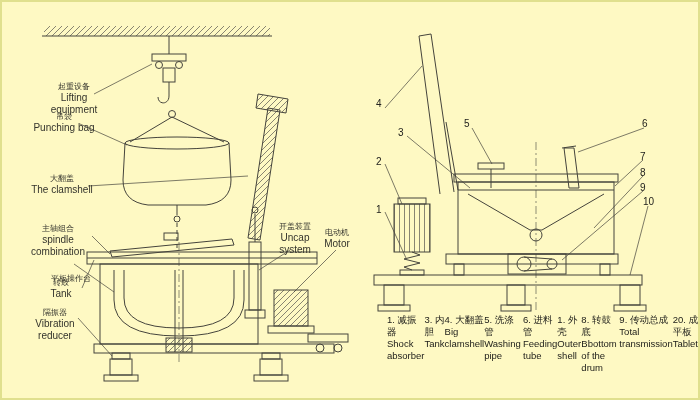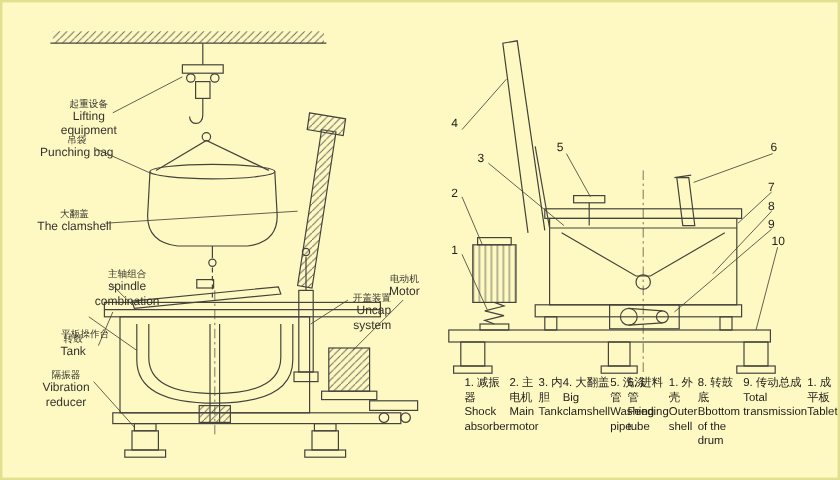--- a/index.html
+++ b/index.html
@@ -6,25 +6,25 @@
   #page{position:relative;width:700px;height:400px;background:#fef9c3;
         border:2px solid #e0e08e;box-sizing:border-box;overflow:hidden;
         font-family:Liberation Sans, sans-serif;color:#2b2b26;}
   svg{position:absolute;left:0;top:0;}
   .lbl{position:absolute;font-size:8px;line-height:1.2;text-align:center;color:#33332c;}
   .lbl .cn{display:block;}
   .lbl .en{display:block;font-size:10px;}
   .lbl-lifting{left:40px;top:80px;width:64px;}
   .lbl-bag{left:30px;top:110px;width:64px;}
   .lbl-clamshell{left:24px;top:172px;width:72px;}
-  .lbl-spindle{left:18px;top:222px;width:76px;margin-left:48px;}
+  .lbl-spindle{left:18px;top:222px;width:76px;}
   .lbl-drum{left:34px;top:252px;width:50px;margin-top:24px;}
   .lbl-station{left:34px;top:272px;width:70px;}
   .lbl-vibration{left:18px;top:306px;width:70px;}
-  .lbl-uncap{left:262px;top:242px;width:62px;text-align:right;}
+  .lbl-uncap{left:262px;top:220px;width:62px;}
   .lbl-motor{left:312px;top:226px;width:46px;}
   .num{position:absolute;font-size:10px;color:#22221e;}
   .n1{left:374px;top:202px}.n2{left:374px;top:154px}.n3{left:396px;top:125px}
   .n4{left:374px;top:96px}.n5{left:462px;top:116px}.n6{left:640px;top:116px}
   .n7{left:638px;top:149px}.n8{left:638px;top:165px}.n9{left:638px;top:180px}
   .n10{left:641px;top:194px}
   .legend{position:absolute;left:385px;top:312px;display:flex;gap:14px;
           font-size:9.5px;line-height:12px;color:#1c1c18;}
   .legend .col{display:flex;flex-direction:row;}
   .legend .col1{width:122px;}
@@ -248,27 +248,26 @@
   <span class="num n5">5</span>
   <span class="num n6">6</span>
   <span class="num n7">7</span>
   <span class="num n8">8</span>
   <span class="num n9">9</span>
   <span class="num n10">10</span>
 
   <div class="legend">
     <div class="col col1">
       <div>1. 减振器 Shock absorber</div>
-      <div>2. 主电机 Main motor</div>
       <div>3. 内胆 Tank</div>
       <div>4. 大翻盖 Big clamshell</div>
       <div>5. 洗涤管 Washing pipe</div>
     </div>
     <div class="col col2">
       <div>6. 进料管 Feeding tube</div>
       <div>1. 外 壳 Outer shell</div>
       <div>8. 转鼓底 Bbottom of the drum</div>
       <div>9. 传动总成 Total transmission</div>
-      <div>1. 成平板 Tablet</div>
+      <div>20. 成平板 Tablet</div>
     </div>
   </div>
 
 </div>
 
 </body></html>

